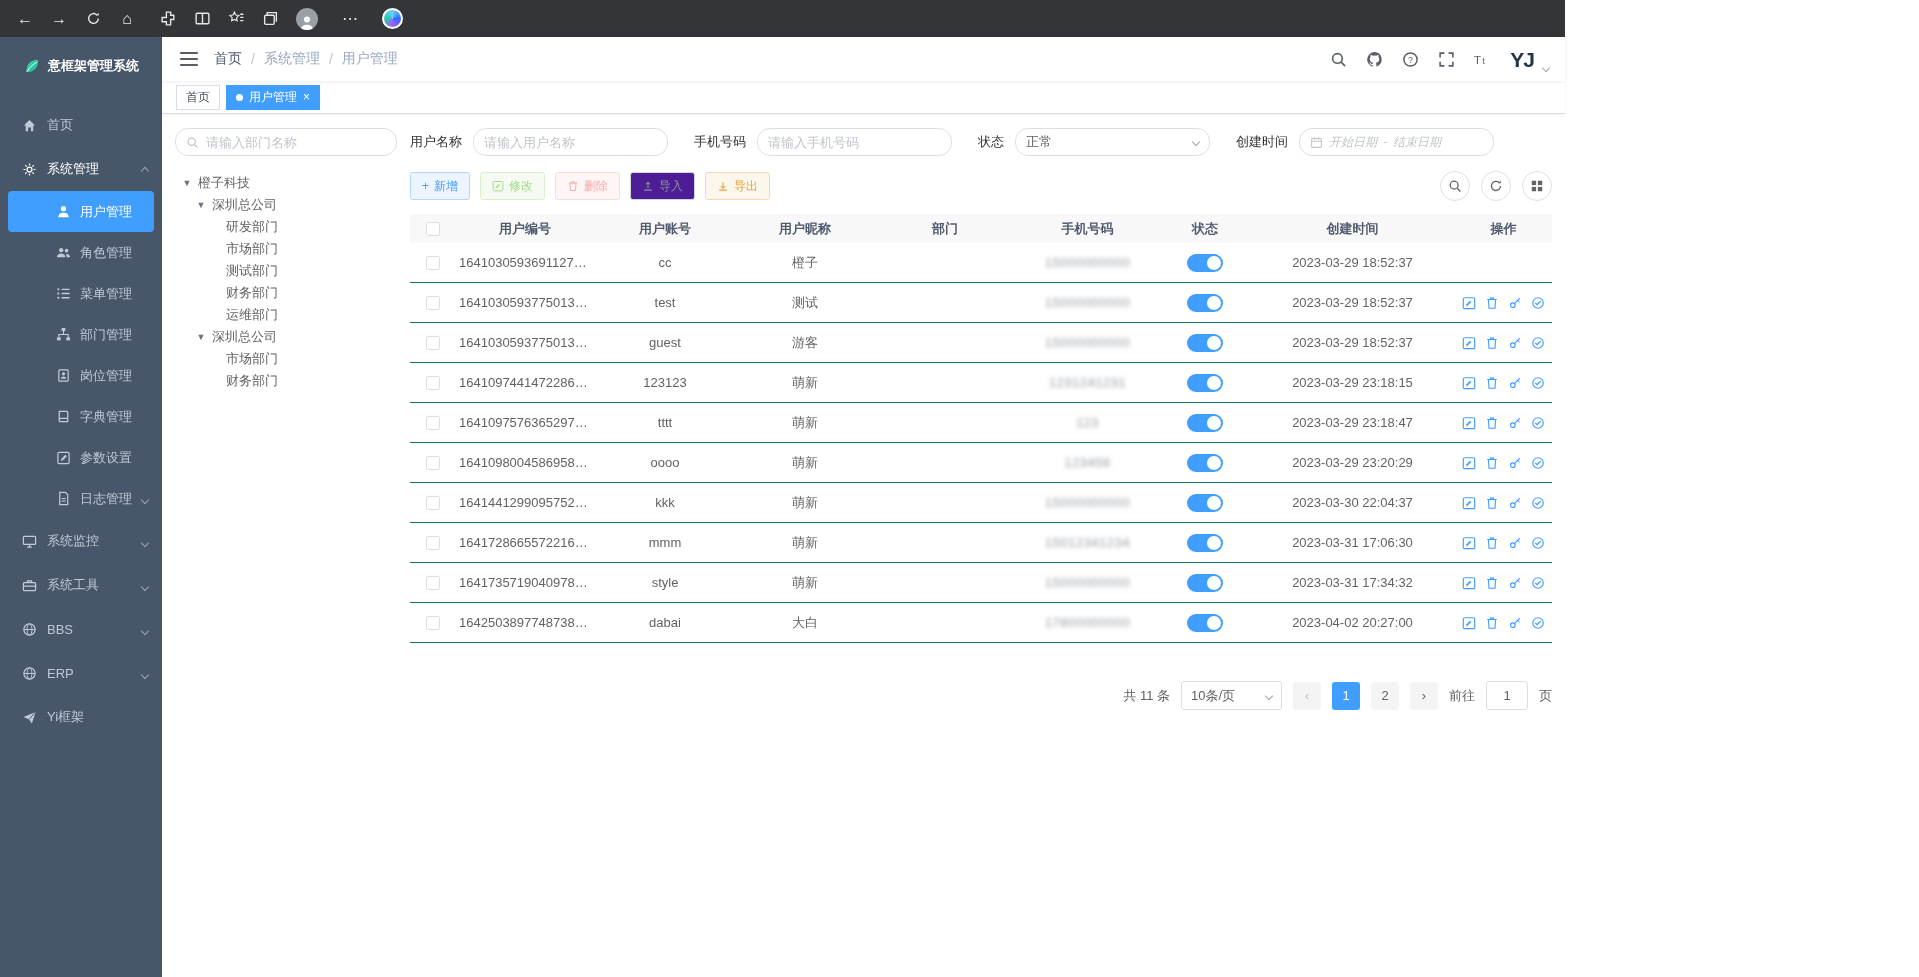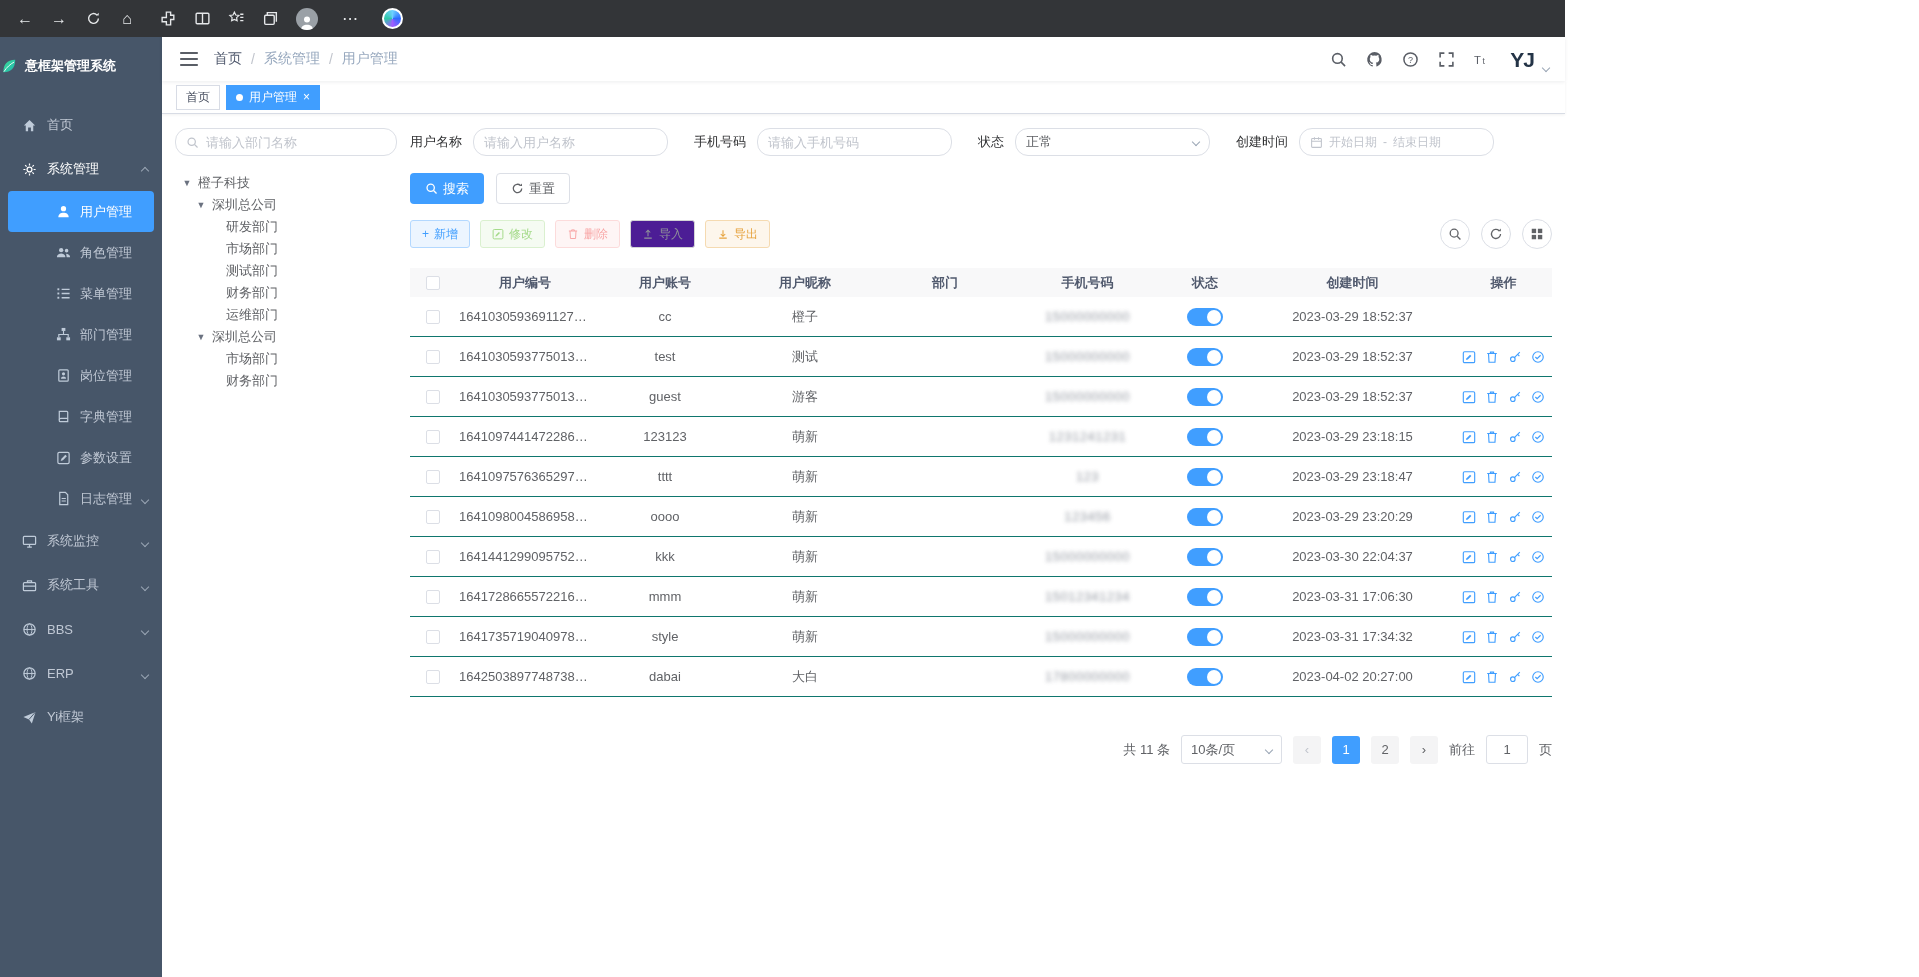--- a/index.html
+++ b/index.html
@@ -19,21 +19,21 @@
     font-family:"Liberation Sans","DejaVu Sans",sans-serif; }
   .omni-icons { display:flex; align-items:center; gap:14px; color:#5f6368; }
   .chrome-right { display:flex; align-items:center; gap:17px; margin-left:14px; color:#e6e8ea; }
   .avatar-chip { width:22px; height:22px; border-radius:50%; background:#9aa0a6; display:flex; align-items:flex-end; justify-content:center; overflow:hidden; }
   .copilot { width:21px; height:21px; border-radius:50%;
     background:conic-gradient(#6cd0ff,#2e6bff,#a05cff,#30c8a8,#6cd0ff); border:2px solid #fff; }
 
   
   .app { display:flex; height:940px; }
   .sidebar { width:162px; background:#475669; color:#c0c8d4; flex-shrink:0; display:flex; flex-direction:column; }
-  .logo-row { height:58px; display:flex; align-items:center; justify-content:flex-start; gap:7px;
+  .logo-row { height:58px; display:flex; align-items:center; justify-content:center; gap:7px;
     color:#ffffff; font-size:13px; font-weight:bold; }
   .menu { padding-top:8px; font-size:13px; }
   .mi { display:flex; align-items:center; height:44px; padding-left:22px; gap:10px; cursor:pointer; position:relative; }
   .smi { display:flex; align-items:center; height:41px; padding-left:56px; gap:9px; cursor:pointer; }
   .smi.active { background:#409EFF; color:#ffffff; border-radius:4px; margin:0 8px; padding-left:48px; }
   .mi .chev-slot, .smi .chev-slot { position:absolute; right:14px; }
   .mi.has-chev, .smi.has-chev { position:relative; }
   .chev { width:6px; height:6px; border-right:1.4px solid #9aa6b5; border-bottom:1.4px solid #9aa6b5; display:inline-block; }
   .chev.down { transform:rotate(45deg); }
   .chev.up { transform:rotate(-135deg); }
@@ -78,42 +78,42 @@
   .tcaret { font-size:9px; color:#6b7280; width:12px; text-align:center; }
 
   .panel { flex:1; min-width:0; }
 
   .filter-row { display:flex; align-items:center; }
   .flabel { font-size:13px; font-weight:normal; color:#303133; margin-right:11px; white-space:nowrap; }
   .fitem { display:flex; align-items:center; margin-right:26px; }
   .fctrl { width:195px; }
   .select-box { justify-content:space-between; cursor:pointer; }
   .select-box .val { color:#606266; font-size:13px; }
-  .date-box { font-size:12px; justify-content:flex-start; gap:6px; cursor:pointer; }
+  .date-box { font-size:12px; justify-content:flex-start; gap:6px; cursor:pointer;font-style:italic; }
   .date-ph { color:#c0c4cc; }
 
   .btn { display:inline-flex; align-items:center; justify-content:center; gap:5px; height:31px; padding:0 14px;
     border-radius:4px; font-size:13px; cursor:pointer; border:1px solid transparent; white-space:nowrap; }
   .btn-primary { background:#409EFF; color:#fff; }
   .btn-plain { background:#fff; border-color:#dcdfe6; color:#606266; }
   .btn-row { margin-top:17px; display:flex; gap:12px; }
 
   .action-row { margin-top:15px; display:flex; align-items:center; gap:10px; }
   .sbtn { height:28px; padding:0 11px; font-size:12px; border-radius:3px; display:inline-flex; align-items:center; gap:5px; cursor:pointer; border:1px solid; }
   .sbtn-add { background:#ecf5ff; border-color:#b3d8ff; color:#409EFF; }
   .sbtn-edit { background:#f0f9eb; border-color:#c2e7b0; color:#67C23A; opacity:.6; }
   .sbtn-del { background:#fef0f0; border-color:#fbc4c4; color:#F56C6C; opacity:.6; }
   .sbtn-imp { background:#4c1d95; border-color:#d3d4d6; color:#909399; }
   .sbtn-exp { background:#fdf6ec; border-color:#f5dab1; color:#E6A23C; }
   .tool-circles { margin-left:auto; display:flex; gap:11px; }
   .circ { width:30px; height:30px; border-radius:50%; border:1px solid #dcdfe6; background:#fff;
     display:flex; align-items:center; justify-content:center; color:#606266; cursor:pointer; }
 
   
-  .table { margin-top:19px; font-size:13px; color:#606266; }
+  .table { margin-top:13px; font-size:13px; color:#606266; }
   .trow, .thead { display:grid; grid-template-columns:45px 140px 140px 140px 140px 145px 90px 205px 97px; align-items:center; }
   .thead { background:#f8f8f9; color:#515a6e; font-weight:bold; height:29px; }
   .trow { height:40px; border-bottom:1px solid #0f766e; background:#fff; }
   .td, .th { text-align:center; overflow:hidden; text-overflow:ellipsis; white-space:nowrap; padding:0 4px; }
   .cb { width:14px; height:14px; border:1px solid #dcdfe6; border-radius:2px; background:#fff; display:inline-block; vertical-align:middle; cursor:pointer; }
   .blurred { filter:blur(2px); opacity:.8; letter-spacing:.5px; color:#7b818c; }
   .switch { width:36px; height:18px; border-radius:9px; background:#409EFF; display:inline-flex; align-items:center; justify-content:flex-end; padding:2px; cursor:pointer; vertical-align:middle; }
   .knob { width:14px; height:14px; border-radius:50%; background:#fff; }
   .ops { display:flex; justify-content:center; gap:9px; color:#409EFF; }
   .op { width:14px; height:14px; cursor:pointer; }
@@ -448,36 +448,20 @@
                     <rect x="2" y="3" width="12" height="11" rx="1" fill="none" stroke="currentColor" stroke-width="1.3"></rect>
                     <path d="M2 6.5h12M5.5 1.5v3M10.5 1.5v3" stroke="currentColor" stroke-width="1.3"></path>
                   </svg>
                 <span class="date-ph">开始日期</span>
                 <span class="date-ph">-</span>
                 <span class="date-ph">结束日期</span>
               </div>
             </div>
           </div>
 
-          <div class="btn-row">
-            <button class="btn btn-primary">
-              <svg width="13" height="13" viewBox="0 0 16 16">
-                  <circle cx="7" cy="7" r="4.5" fill="none" stroke="currentColor" stroke-width="1.6"></circle>
-                  <line x1="10.5" y1="10.5" x2="14.2" y2="14.2" stroke="currentColor" stroke-width="1.6"></line>
-                </svg>
-              <span>搜索</span>
-            </button>
-            <button class="btn btn-plain">
-              <svg width="13" height="13" viewBox="0 0 16 16">
-                  <path d="M13.2 8a5.2 5.2 0 1 1-1.6-3.8" fill="none" stroke="currentColor" stroke-width="1.6"></path>
-                  <path d="M13.5 1.8v3h-3z" fill="currentColor"></path>
-                </svg>
-              <span>重置</span>
-            </button>
-          </div>
 
           <div class="action-row">
             <button class="sbtn sbtn-add">
                 <span>+</span>
                 <span>新增</span>
               </button>
             <button class="sbtn sbtn-edit">
               <svg width="12" height="12" viewBox="0 0 16 16">
                   <rect x="1.5" y="2" width="13" height="12.5" rx="1.5" fill="none" stroke="currentColor" stroke-width="1.3"></rect>
                   <path d="M4.5 11.5l.7-2.2 4-4 1.5 1.5-4 4z" fill="currentColor"></path>

